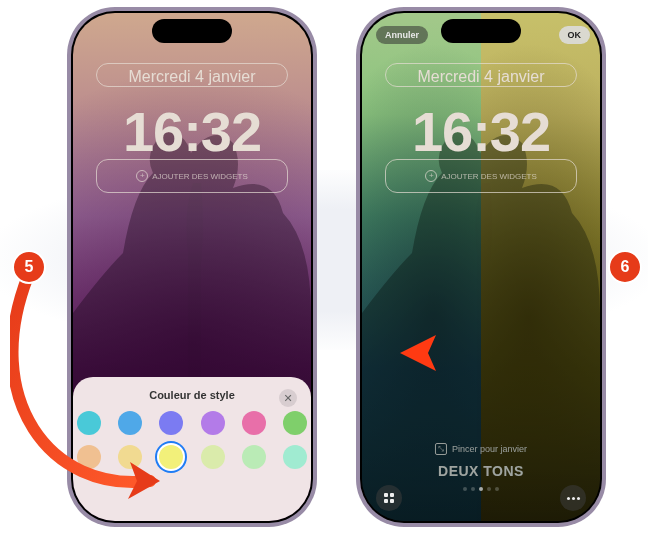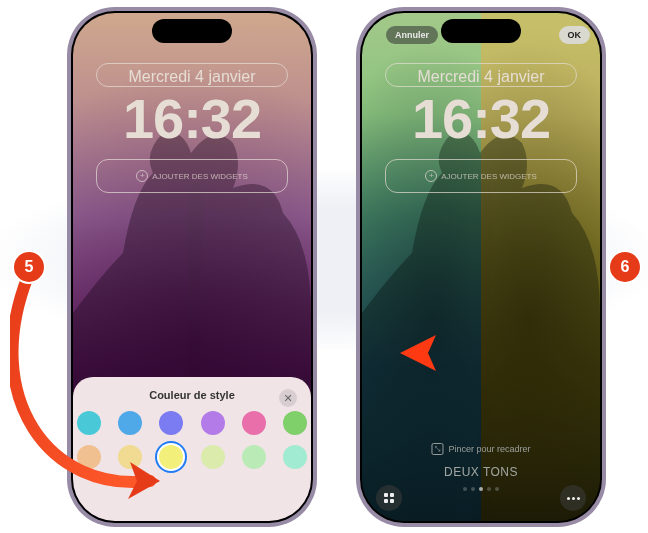--- a/index.html
+++ b/index.html
@@ -37,21 +37,21 @@
   }
   .wp-right-b{
     position:absolute;inset:0;left:50%;width:50%;
     background:
       radial-gradient(ellipse 200% 90% at 40% 60%, rgba(50,40,0,0.6) 0%, rgba(0,0,0,0) 60%),
       linear-gradient(#c7c06a 0%,#bcb05e 20%,#8a8330 45%,#5a5514 70%,#2a2608 100%);
   }
   .tree{position:absolute;inset:0;opacity:0.35;mix-blend-mode:multiply;z-index:2;}
   .lock-ui{position:absolute;inset:0;color:var(--lock-fg);z-index:10;
            display:flex;flex-direction:column;align-items:center;}
-  .clock{font-size:56px;font-weight:700;line-height:1;margin-top:2px;
+  .clock{font-size:56px;font-weight:700;line-height:1;margin-top:15px;
          letter-spacing:-1px;color:var(--lock-fg);
          text-shadow:0 0 1px rgba(0,0,0,0.1);}
   .date-box,.widget-box{border:1px solid var(--lock-fg-dim);border-radius:12px;
          width:190px;display:flex;align-items:center;justify-content:center;}
   .widget-box{height:32px;margin-top:6px;font-size:8px;color:var(--lock-fg-dim);gap:4px;}
   .plus-ico{width:10px;height:10px;border:1px solid var(--lock-fg-dim);border-radius:50%;
             display:inline-flex;align-items:center;justify-content:center;font-size:8px;line-height:1;}
   
   .date-wrap{position:absolute;top:50px;left:50%;transform:translateX(-50%);
              border:1px solid var(--lock-fg-dim);border-radius:12px;
@@ -67,31 +67,31 @@
   .sheet-close{position:absolute;top:12px;right:14px;width:18px;height:18px;border-radius:50%;
                background:#d8cdd0;color:#666;font-size:11px;display:flex;
                align-items:center;justify-content:center;}
   .swatch-row{display:flex;justify-content:space-between;margin-top:10px;}
   .swatch{width:24px;height:24px;border-radius:50%;}
   .swatch.selected{box-shadow:0 0 0 2px #fff,0 0 0 4px #1f7cf5;}
   .swatch-row.faded .swatch{opacity:0.55;}
   .swatch-row.faded .swatch.selected{opacity:1;}
 
   
-  .topbar{position:absolute;top:13px;left:14px;right:0;display:flex;justify-content:space-between;
+  .topbar{position:absolute;top:13px;left:4px;right:0;display:flex;justify-content:space-between;
           padding:0 10px;z-index:15;}
   .pill{font-size:9px;font-weight:600;border-radius:11px;padding:4px 9px;
         background:rgba(50,50,50,0.55);color:#e8e8e8;}
   .pill.ok{background:rgba(220,220,220,0.9);color:#222;}
   .pinch{position:absolute;bottom:66px;left:50%;transform:translateX(-50%);
          font-size:9px;color:#e2e2e2;display:flex;align-items:center;gap:5px;}
   .pinch .ico{width:10px;height:10px;border:1px solid #e2e2e2;border-radius:2px;
               display:flex;align-items:center;justify-content:center;font-size:7px;}
   .style-label{position:absolute;bottom:42px;left:50%;transform:translateX(-50%);
-               font-size:12px;letter-spacing:0.5px;color:#eee;font-weight:400;}
+               font-size:14px;letter-spacing:0.5px;color:#eee;font-weight:700;}
   .pager{position:absolute;bottom:30px;left:50%;transform:translateX(-50%);
          display:flex;gap:4px;}
   .dot{width:4px;height:4px;border-radius:50%;background:rgba(255,255,255,0.35);}
   .dot.active{background:#fff;}
   .bottom-bar{position:absolute;bottom:8px;left:0;right:0;height:30px;
               display:flex;justify-content:space-between;align-items:center;
               padding:0 14px;z-index:15;}
   .round-btn{width:26px;height:26px;border-radius:50%;
              background:rgba(60,60,60,0.55);display:flex;align-items:center;
              justify-content:center;color:#eee;}
@@ -180,21 +180,21 @@
         </div>
         <div class="clock clock-abs">16:32</div>
         <div class="widget-box widget-abs">
           <span class="plus-ico">+</span>
           <span>AJOUTER DES WIDGETS</span>
         </div>
       </div>
 
       <div class="pinch">
         <span class="ico">⤡</span>
-        <span>Pincer pour recadrer</span>
+        <span>Pincer pour janvier</span>
       </div>
       <div class="style-label">DEUX TONS</div>
       <div class="pager">
           <div class="dot"></div>
           <div class="dot"></div>
           <div class="dot active"></div>
           <div class="dot"></div>
           <div class="dot"></div>
         </div>
       <div class="bottom-bar">

